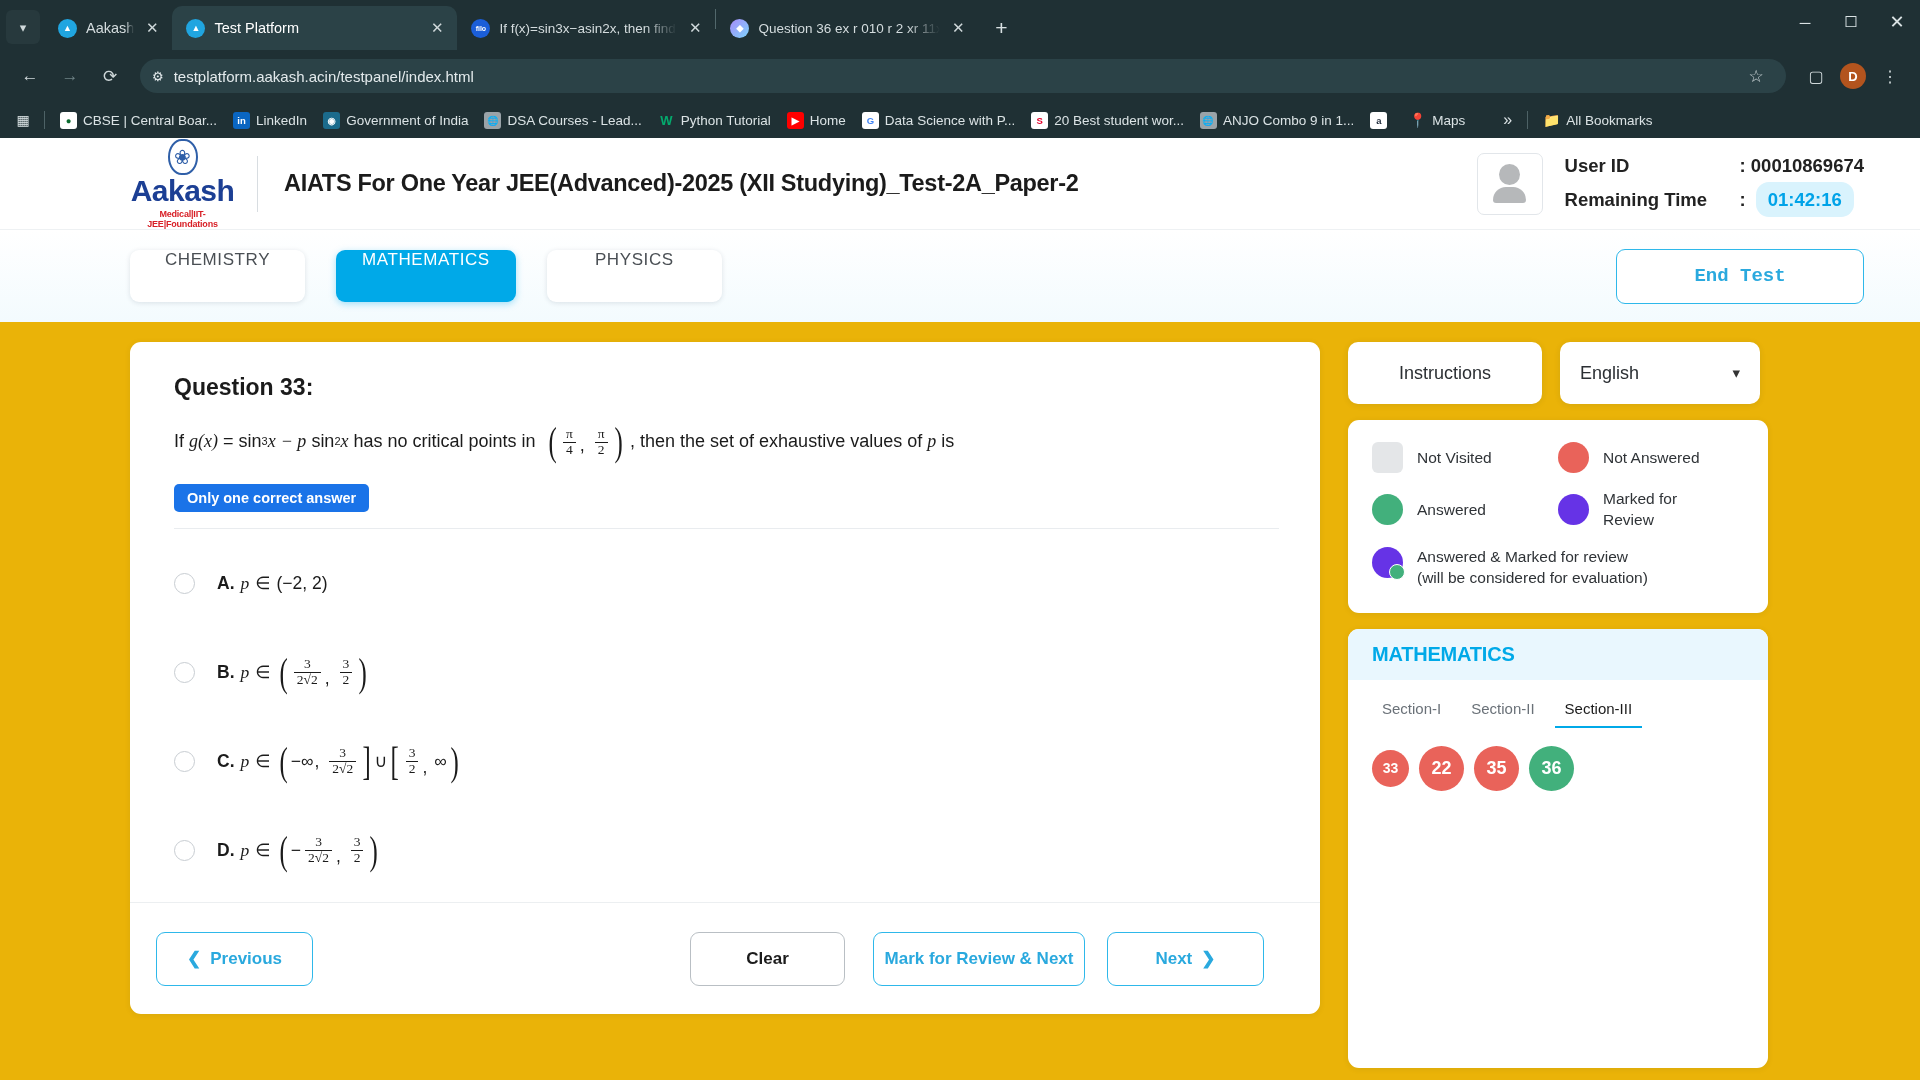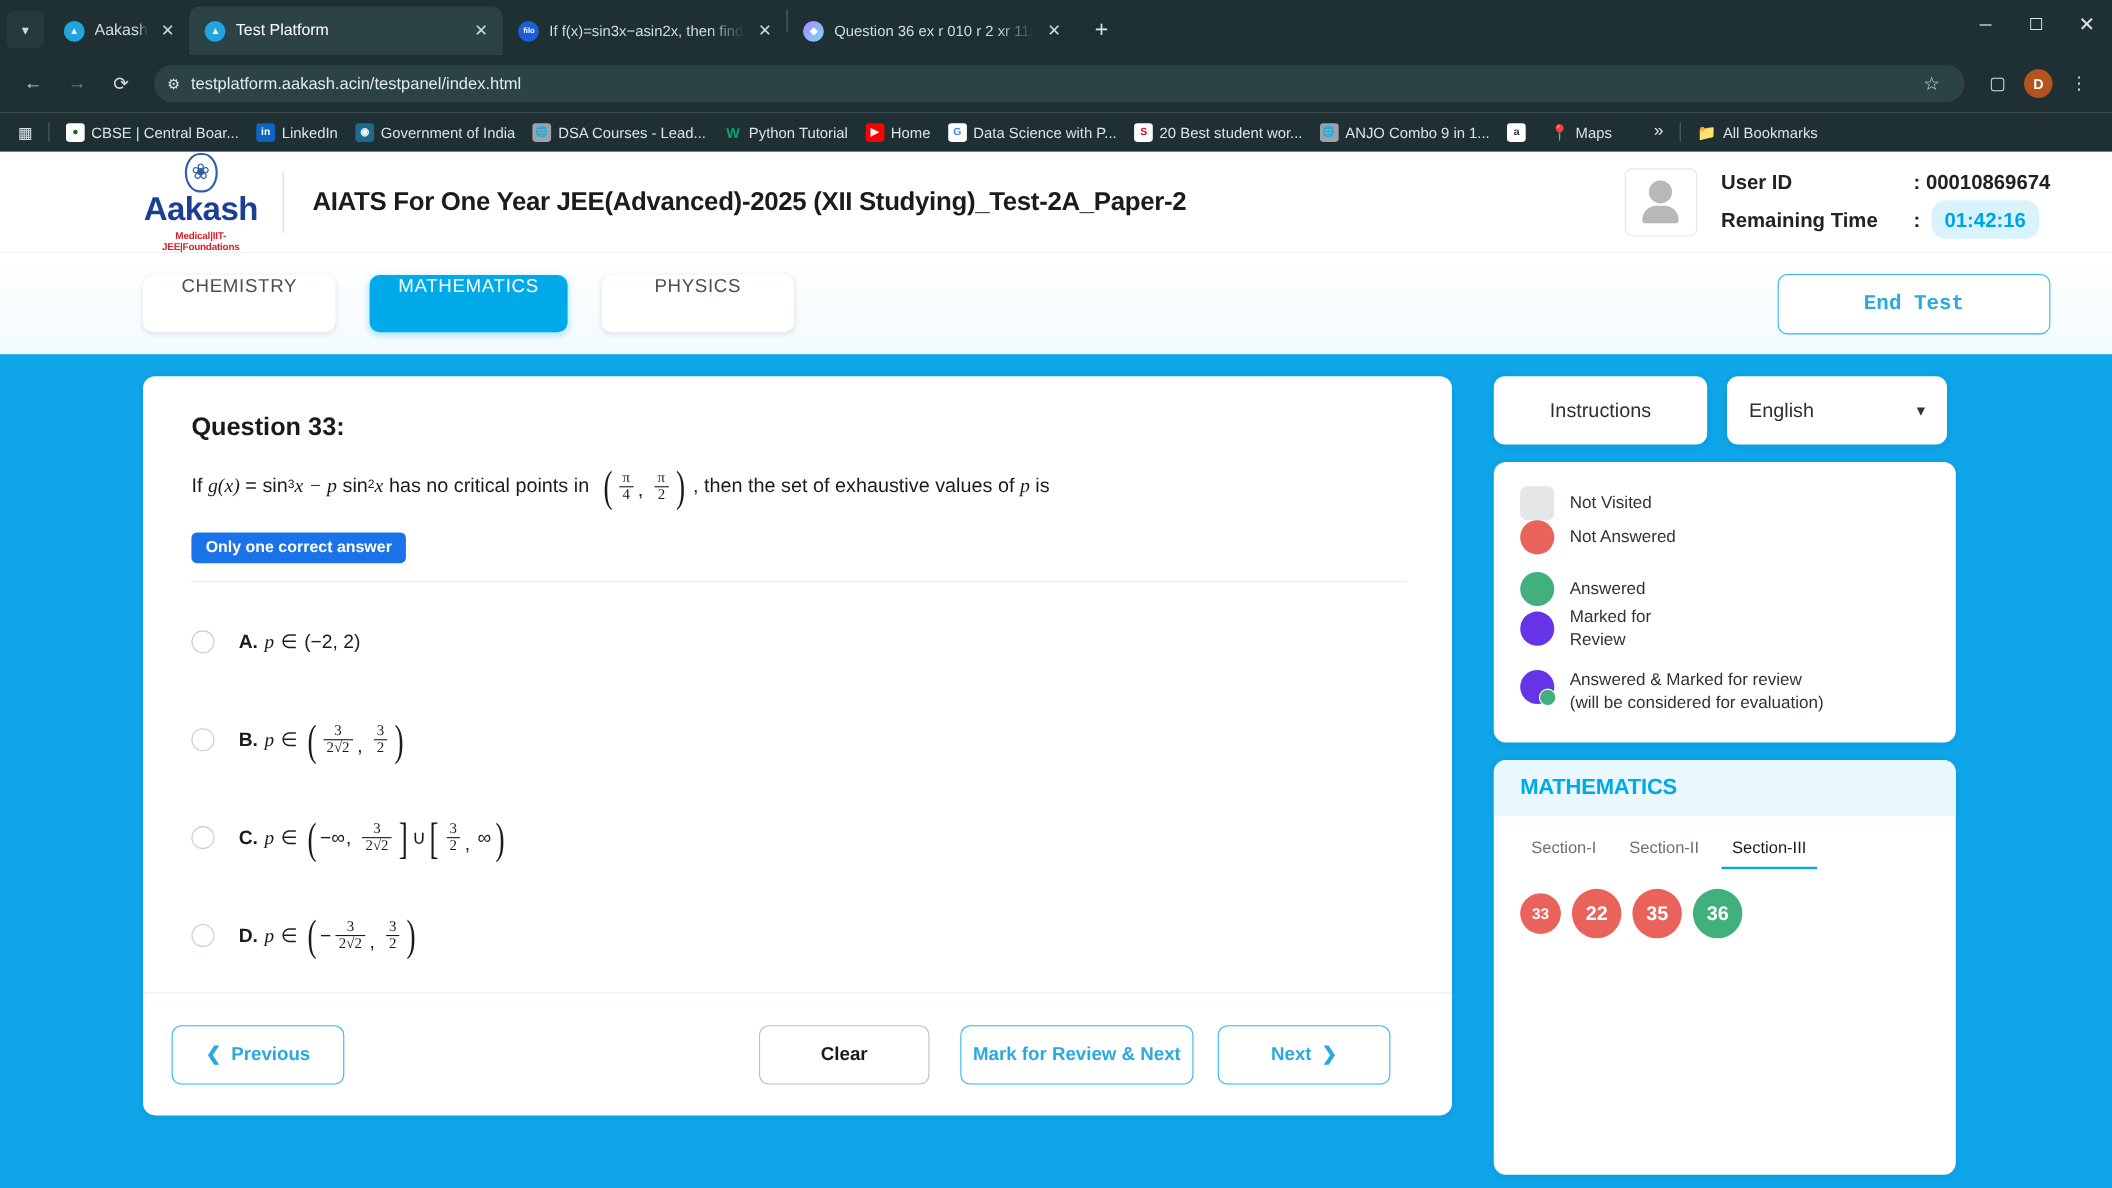--- a/index.html
+++ b/index.html
@@ -117,21 +117,21 @@
     font-size:17px; letter-spacing:0.6px; color:#4a4f54; background:#fff;
     box-shadow:0 1px 5px rgba(30,50,70,.13); margin-right:31px;
   }
   .subj-tab.active { background:#00a9e8; color:#fff; box-shadow:0 2px 7px rgba(0,169,232,.35); }
   .end-test {
     margin-left:auto; width:248px; height:55px; border:1.6px solid #2eb8ea; border-radius:9px;
     background:#fff; color:#2aa9de; font-size:19px; font-weight:bold;
     display:flex; align-items:center; justify-content:center;font-family:Liberation Mono, monospace;
   }
 
-  .body-area { flex:1 1 auto; background:#0ea5e9; display:flex; padding: 20px 56px 12px 130px; gap:38px; }
+  .body-area { flex:1 1 auto; background:#eab308; display:flex; padding: 20px 56px 12px 130px; gap:28px; }
 
   .qcard {
     width: 1190px; background:#fff; border-radius:11px; box-shadow:0 1px 6px rgba(30,50,70,.08);
     display:flex; flex-direction:column; height: 672px;
   }
   .qcard-inner { padding: 32px 40px 0 44px; flex:1 1 auto; }
   .q-num { font-size:23px; font-weight:bold; color:#1b1b1b; margin-bottom:25px;}
   .q-text { font-size:18px; color:#1b1b1b; display:flex; align-items:center; flex-wrap:wrap; gap:0; line-height:1.4;}
   .badge {
     display:inline-block; background:#1a73e8; color:#fff; font-size:14.5px; font-weight:bold;
@@ -175,21 +175,21 @@
     display:flex; align-items:center; justify-content:center; font-size:18px; color:#2b2f33;
   }
   .lang-sel {
     width:200px; height:62px; background:#fff; border-radius:10px; box-shadow:0 1px 6px rgba(30,50,70,.10);
     display:flex; align-items:center; padding:0 20px; font-size:18px; color:#2b2f33;
   }
   .chev { margin-left:auto; font-size:15px; color:#333; }
 
   .legend-card { background:#fff; border-radius:11px; box-shadow:0 1px 6px rgba(30,50,70,.08);
     padding: 22px 24px 24px 24px; }
-  .lg-row { display:flex; margin-bottom:16px;flex-direction:column; }
+  .lg-row { display:flex; margin-bottom:16px; }
   .lg-item { display:flex; align-items:center; gap:14px; width:50%; font-size:15.5px; color:#2f3337; }
   .lg-item.wide { width:100%; align-items:flex-start; }
   .sw { width:31px; height:31px; flex:0 0 31px; }
   .sw.sq { background:#e4e6e8; border-radius:6px; }
   .sw.circ { border-radius:50%; }
   .sw.red { background:#e9635a; }
   .sw.green { background:#42b07c; }
   .sw.purple { background:#6633e6; }
   .sw.purple-mark { position:relative; }
   .sw.purple-mark::after {

